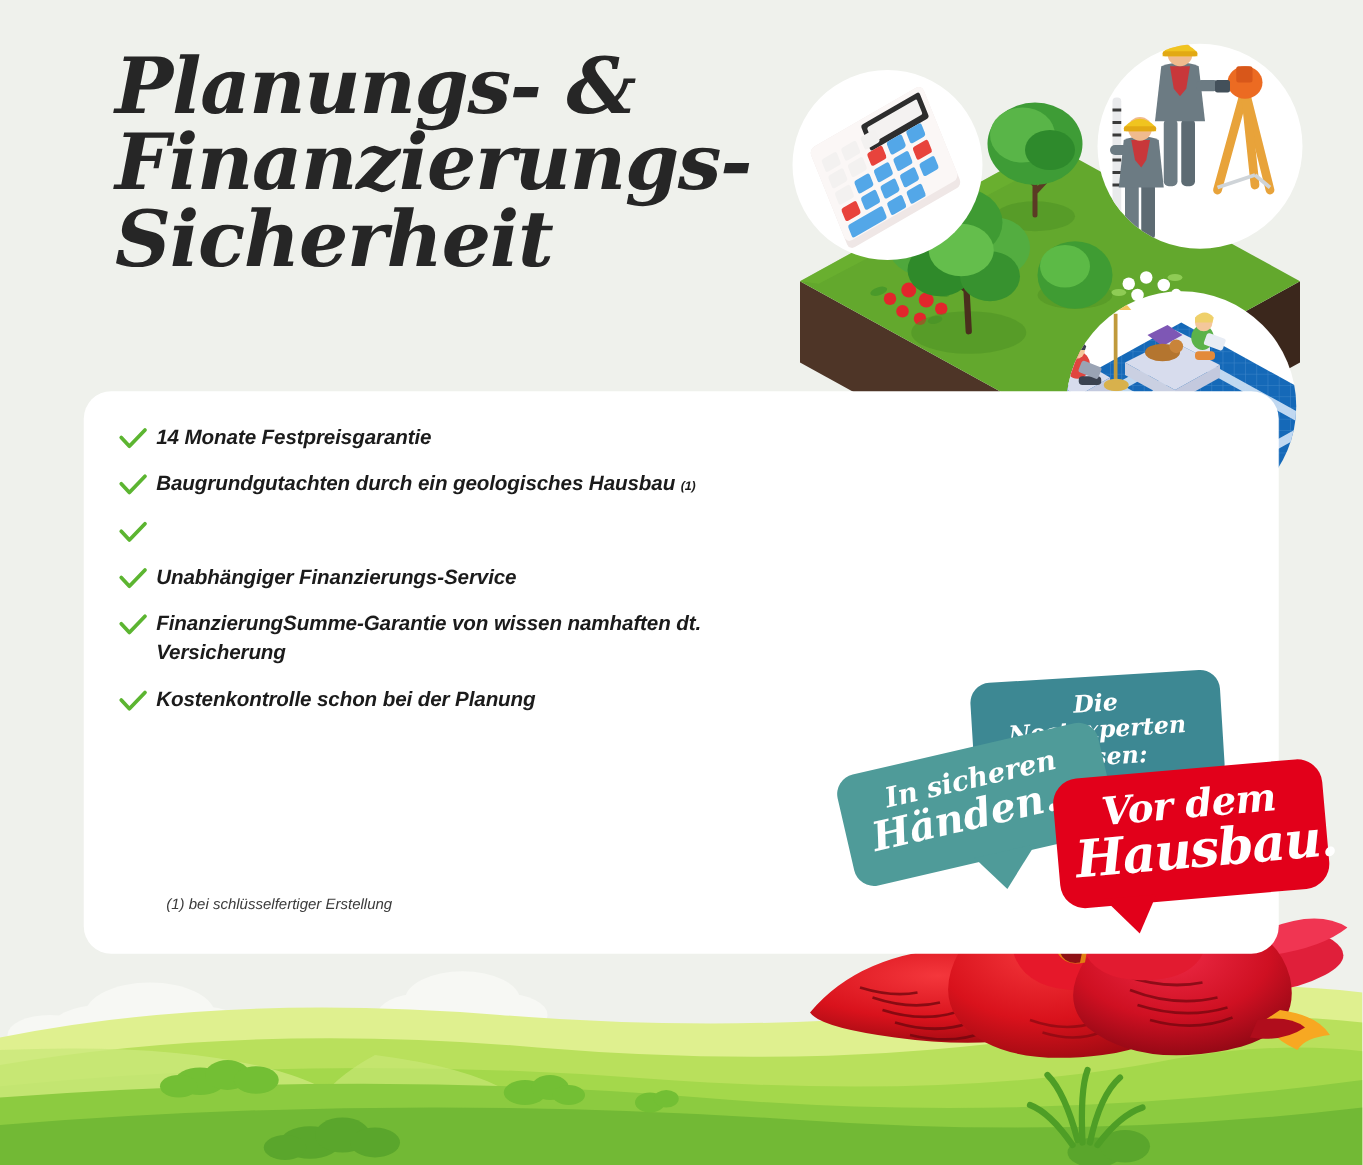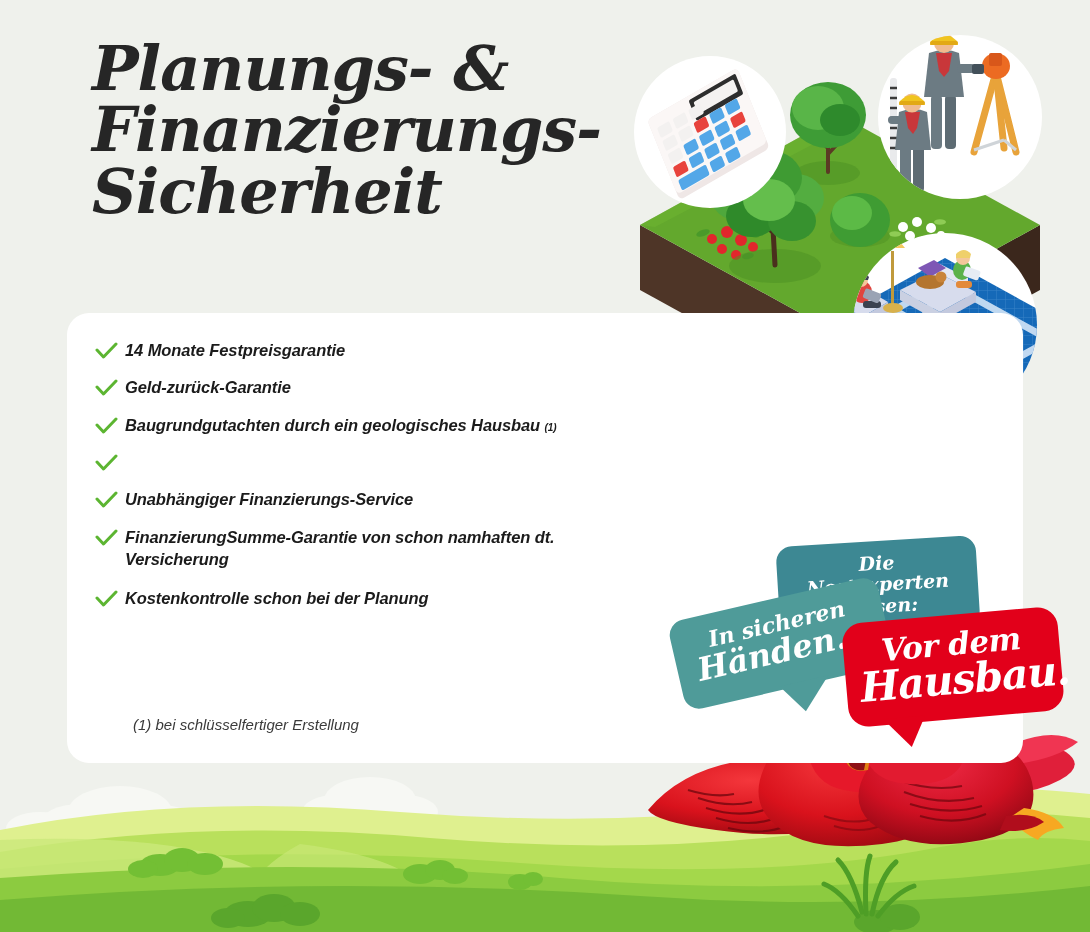--- a/index.html
+++ b/index.html
@@ -35,21 +35,21 @@
   .check-row.tall { margin-bottom: 16px; }
   .check-ico { width: 30px; flex: 0 0 30px; padding-top: 2px; }
   .check-ico svg { display: block; }
   .check-text {
     font-size: 16.5px; font-weight: bold; color: #1b1b1b;
     line-height: 1.36; letter-spacing: -0.1px;
   }
   .check-text .sup { font-size: 10px; font-weight: bold; vertical-align: baseline; }
   .footnote {
     position: absolute; left: 66px; top: 403px;
-    font-size: 15px; color: #3a3a3a; font-weight: normal;
+    font-size: 12px; color: #3a3a3a; font-weight: normal;
   }
 
   
   .iso-scene { position: absolute; left: 600px; top: 20px; width: 490px; height: 420px; z-index: 4; }
   .iso-scene svg { display: block; }
 
   
   .bubbles { position: absolute; left: 670px; top: 535px; width: 420px; height: 250px; z-index: 9; }
   .bubble {
     position: absolute; color: #ffffff; text-align: center;
@@ -324,28 +324,20 @@
 
       <div class="check-row">
         <span class="check-ico">
           <svg width="24" height="20" viewBox="0 0 24 20">
               <path d="M2 9 L8.5 16 L21 3" stroke="#5cb531" stroke-width="3" fill="none" stroke-linecap="round" stroke-linejoin="round"></path>
             </svg>
         </span>
         <span class="check-text"><span>14 Monate Festpreisgarantie</span></span>
       </div>
 
-      <div class="check-row">
-        <span class="check-ico">
-          <svg width="24" height="20" viewBox="0 0 24 20">
-              <path d="M2 9 L8.5 16 L21 3" stroke="#5cb531" stroke-width="3" fill="none" stroke-linecap="round" stroke-linejoin="round"></path>
-            </svg>
-        </span>
-        <span class="check-text"><span>Geld-zurück-Garantie</span></span>
-      </div>
 
       <div class="check-row">
         <span class="check-ico">
           <svg width="24" height="20" viewBox="0 0 24 20">
               <path d="M2 9 L8.5 16 L21 3" stroke="#5cb531" stroke-width="3" fill="none" stroke-linecap="round" stroke-linejoin="round"></path>
             </svg>
         </span>
         <span class="check-text"><span>Baugrundgutachten durch ein geologisches Hausbau</span> <span class="sup">(1)</span></span>
       </div>
 
@@ -366,21 +358,21 @@
         </span>
         <span class="check-text"><span>Unabhängiger Finanzierungs-Service</span></span>
       </div>
 
       <div class="check-row tall">
         <span class="check-ico">
           <svg width="24" height="20" viewBox="0 0 24 20">
               <path d="M2 9 L8.5 16 L21 3" stroke="#5cb531" stroke-width="3" fill="none" stroke-linecap="round" stroke-linejoin="round"></path>
             </svg>
         </span>
-        <span class="check-text" style="max-width:505px;"><span>FinanzierungSumme-Garantie von schon namhaften dt. Versicherung</span></span>
+        <span class="check-text" style="max-width:505px;"><span>FinanzierungSumme-Garantie von wissen namhaften dt. Versicherung</span></span>
       </div>
 
       <div class="check-row">
         <span class="check-ico">
           <svg width="24" height="20" viewBox="0 0 24 20">
               <path d="M2 9 L8.5 16 L21 3" stroke="#5cb531" stroke-width="3" fill="none" stroke-linecap="round" stroke-linejoin="round"></path>
             </svg>
         </span>
         <span class="check-text"><span>Kostenkontrolle schon bei der Planung</span></span>
       </div>

